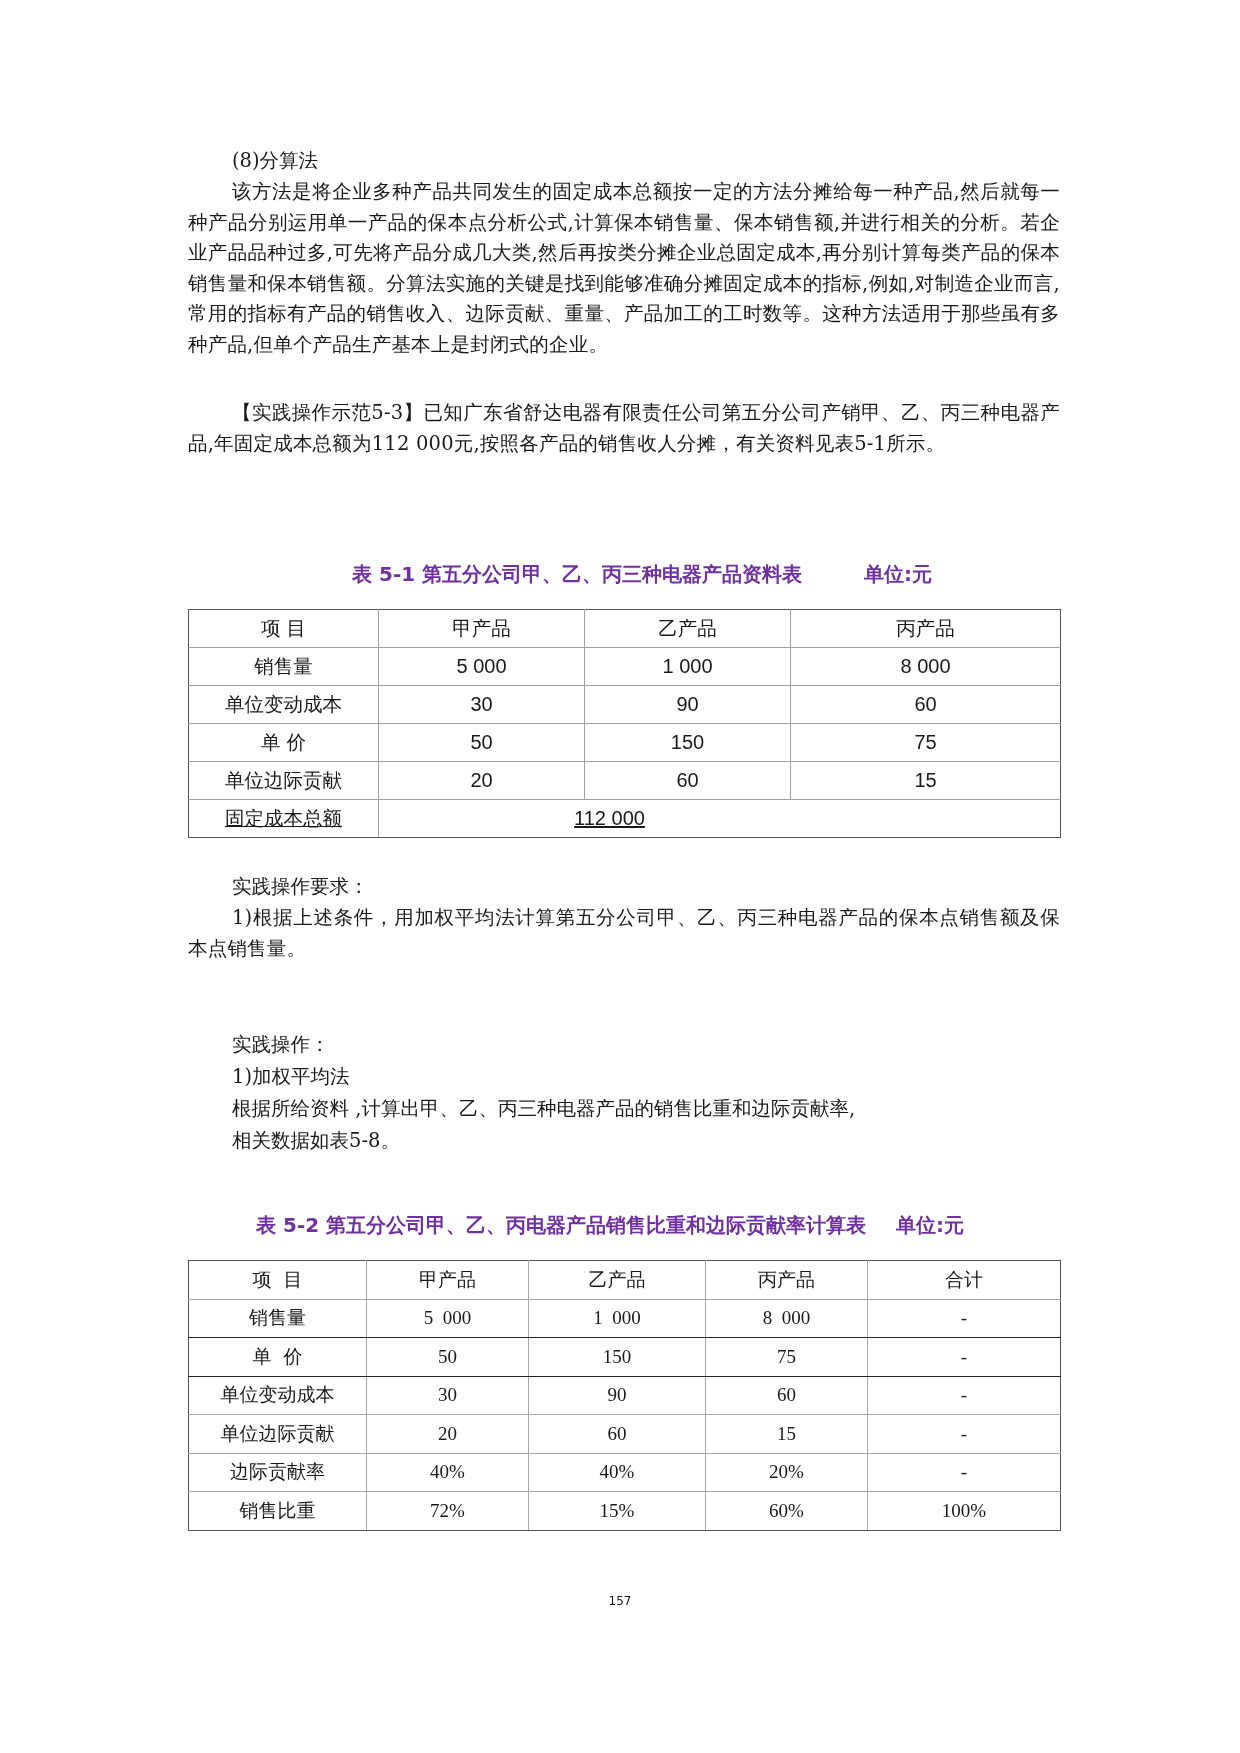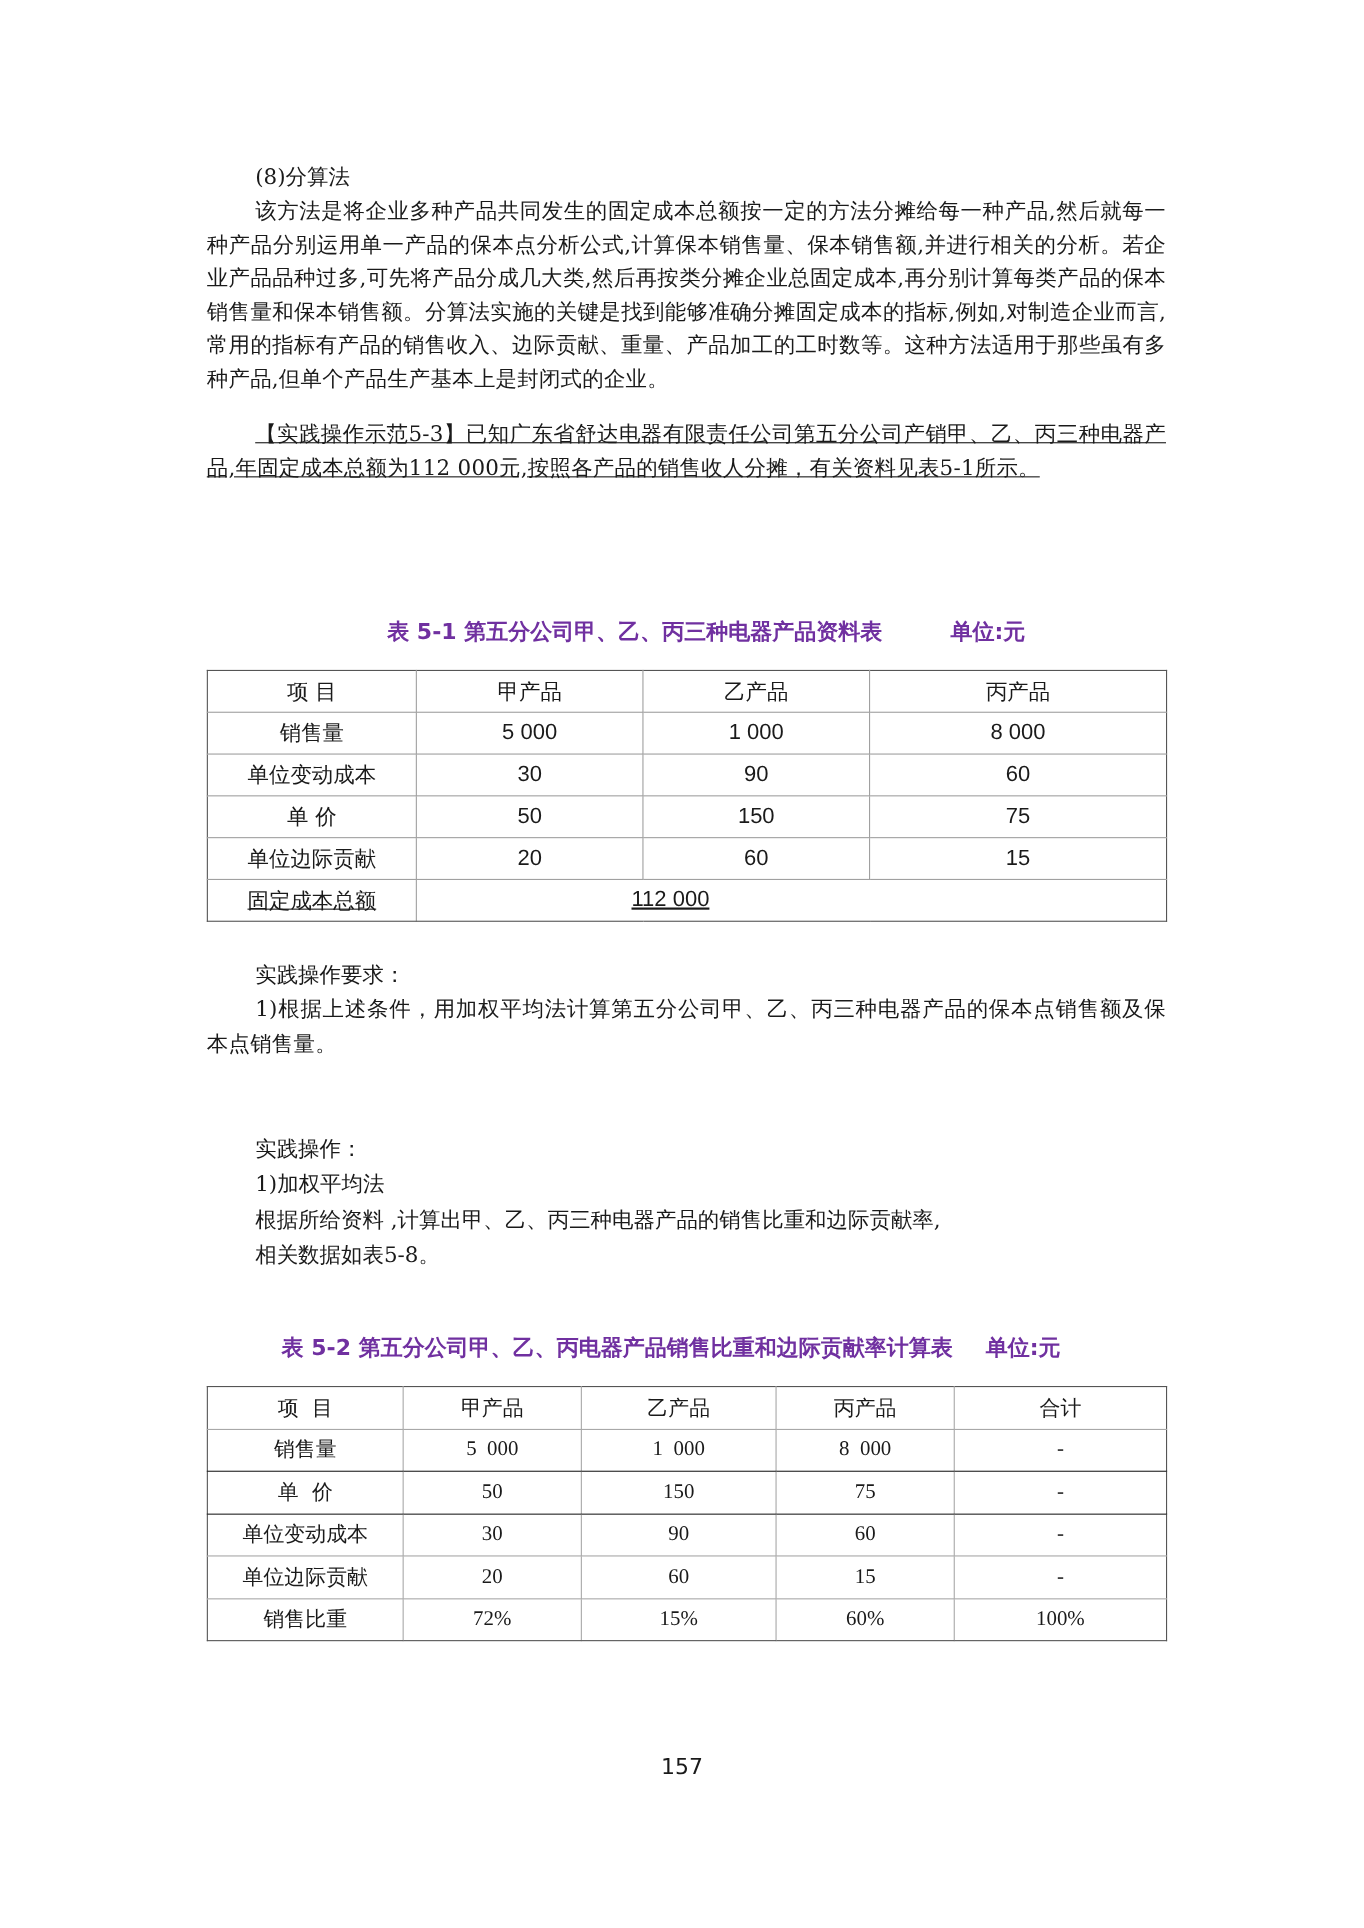--- a/index.html
+++ b/index.html
@@ -26,32 +26,32 @@
   .t1 tr:last-child td { border-bottom: 1.5px solid #555; text-decoration: underline; }
   .t2 { left: 188px; top: 1260px; width: 872px; font-size: 19px; }
   .t2 td { height: 37.5px; border: 1px solid #a8a8a8; font-family: "Liberation Serif", "DejaVu Serif", serif; }
   .t2 .label { font-family: "DejaVu Serif", "Liberation Serif", serif; }
   .t2 tr.dark-bottom td { border-bottom: 1.5px solid #222; }
   .t2 tr:first-child td { border-top: 1.5px solid #555; }
   .t2 td:first-child { border-left: 1.5px solid #555; }
   .t2 td:last-child { border-right: 1.5px solid #555; }
   .t2 tr:last-child td { border-bottom: 1.5px solid #555; }
   .pagenum { position: absolute; top: 1594px; left: 0; width: 1240px; text-align: center;
-             font-family: "DejaVu Sans", "Liberation Sans", sans-serif; font-size: 20px; }
+             font-family: "DejaVu Sans", "Liberation Sans", sans-serif; font-size: 12px; }
 </style>
 </head>
 <body>
 
 <div class="page">
 
   <p class="line" style="top:146px; left:232px;">(8)分算法</p>
 
   <p class="para indent" style="top:177px;">该方法是将企业多种产品共同发生的固定成本总额按一定的方法分摊给每一种产品,然后就每一种产品分别运用单一产品的保本点分析公式,计算保本销售量、保本销售额,并进行相关的分析。若企业产品品种过多,可先将产品分成几大类,然后再按类分摊企业总固定成本,再分别计算每类产品的保本销售量和保本销售额。分算法实施的关键是找到能够准确分摊固定成本的指标,例如,对制造企业而言,常用的指标有产品的销售收入、边际贡献、重量、产品加工的工时数等。这种方法适用于那些虽有多种产品,但单个产品生产基本上是封闭式的企业。</p>
 
-  <p class="para indent" style="top:380px;text-decoration:underline;">【实践操作示范5-3】已知广东省舒达电器有限责任公司第五分公司产销甲、乙、丙三种电器产品,年固定成本总额为112 000元,按照各产品的销售收人分摊，有关资料见表5-1所示。</p>
+  <p class="para indent" style="top:398px;">【实践操作示范5-3】已知广东省舒达电器有限责任公司第五分公司产销甲、乙、丙三种电器产品,年固定成本总额为112 000元,按照各产品的销售收人分摊，有关资料见表5-1所示。</p>
 
   <div class="caption" style="top:561px; left:352px;">
     <span>表 5-1 第五分公司甲、乙、丙三种电器产品资料表</span><span class="unit">单位:元</span>
   </div>
 
   <table class="t1">
     <colgroup>
         <col style="width:190px">
         <col style="width:206px">
         <col style="width:206px">
@@ -144,20 +144,27 @@
       <td style="white-space: pre;">-</td>
     </tr>
     <tr>
       <td class="label" style="white-space: pre;">单位边际贡献</td>
       <td style="white-space: pre;">20</td>
       <td style="white-space: pre;">60</td>
       <td style="white-space: pre;">15</td>
       <td style="white-space: pre;">-</td>
     </tr>
     <tr>
+      <td class="label" style="white-space: pre;">边际贡献率</td>
+      <td style="white-space: pre;">40%</td>
+      <td style="white-space: pre;">40%</td>
+      <td style="white-space: pre;">20%</td>
+      <td style="white-space: pre;">-</td>
+    </tr>
+    <tr>
       <td class="label" style="white-space: pre;">销售比重</td>
       <td style="white-space: pre;">72%</td>
       <td style="white-space: pre;">15%</td>
       <td style="white-space: pre;">60%</td>
       <td style="white-space: pre;">100%</td>
     </tr>
   </tbody>
     </table>
 
   <div class="pagenum">157</div>

